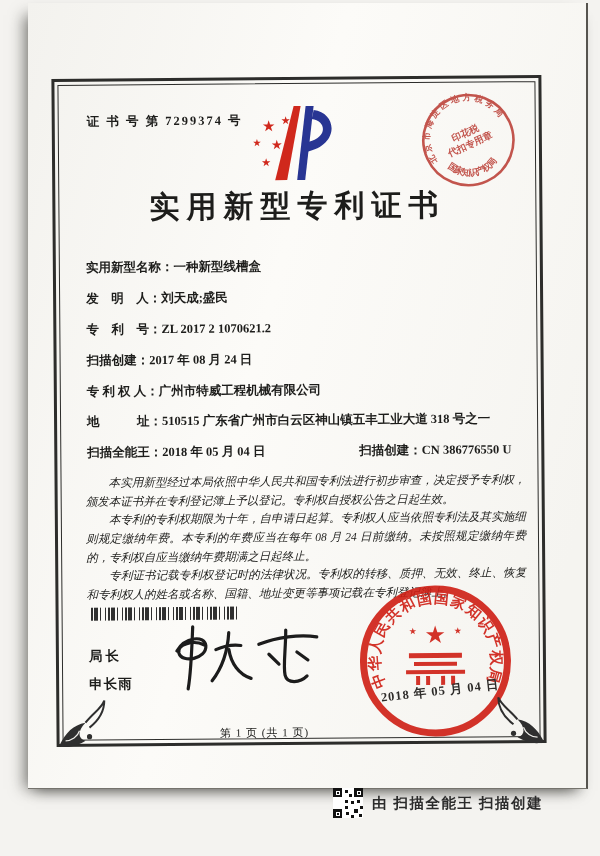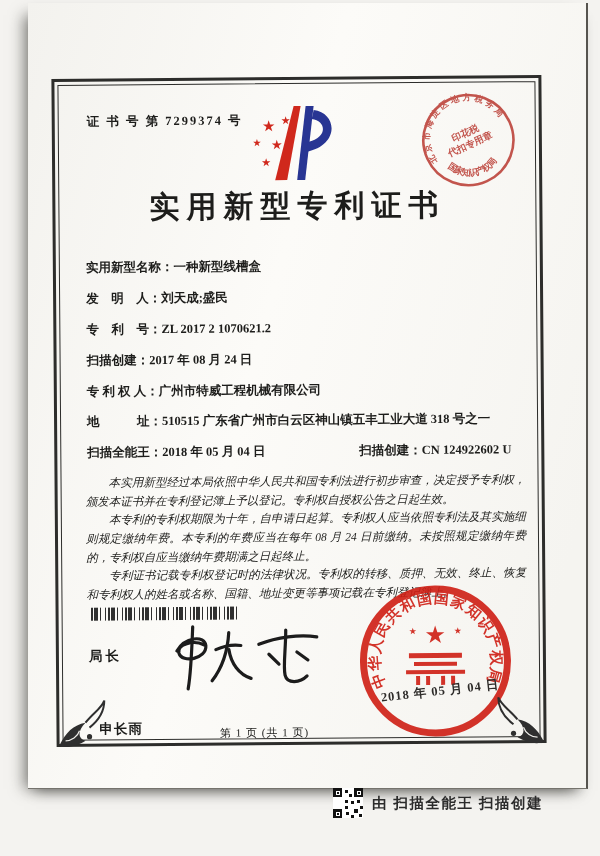--- a/index.html
+++ b/index.html
@@ -24,21 +24,21 @@
   .frow .val{flex:1 1 auto;}
   .grant-row{position:relative;margin-bottom:0;}
   .grant-col2{position:absolute;left:272px;top:0;white-space:nowrap;}
   .bodytext{position:absolute;left:28px;top:392px;right:16px;font-size:11.5px;line-height:1.62;
             text-align:justify;font-style:italic;}
   .bodytext p{margin:0;text-indent:2em;}
   .barcode{position:absolute;left:32px;top:526px;width:150px;height:13px;opacity:.9;
      background:repeating-linear-gradient(90deg,#191919 0 2px,transparent 2px 3px,#191919 3px 7px,
      transparent 7px 9px,#191919 9px 10px,transparent 10px 14px,#191919 14px 15px,transparent 15px 17px);}
   .director-title{position:absolute;left:30px;top:566px;font-size:13.5px;font-weight:700;letter-spacing:3px;text-align:center;}
-  .director-name{position:absolute;left:40px;top:594px;font-size:13.5px;font-weight:700;letter-spacing:1px;margin-top:45px;}
+  .director-name{position:absolute;left:30px;top:594px;font-size:13.5px;font-weight:700;letter-spacing:1px;}
   .sig{position:absolute;left:100px;top:538px;width:170px;height:92px;}
   .seal{position:absolute;left:294px;top:498px;width:165px;height:165px;opacity:.9;}
   .seal-date{position:absolute;left:292px;top:604px;width:178px;text-align:center;font-size:12.5px;
              font-weight:700;color:#2e2c2a;transform:rotate(-6deg);letter-spacing:1px;}
   .page-num{position:absolute;left:0;right:74px;top:645px;text-align:center;font-size:11px;letter-spacing:1px;}
   .orn{position:absolute;width:52px;height:52px;}
   .orn-bl{left:-4px;bottom:-5px;}
   .orn-br{right:-4px;bottom:-5px;transform:scaleX(-1);}
   .scan-footer{position:absolute;left:333px;top:788px;display:flex;align-items:center;gap:9px;}
   .scan-footer .txt{font-family:"Liberation Sans","DejaVu Sans",sans-serif;font-size:14.5px;
@@ -102,21 +102,21 @@
           <span class="lab">专 利 权 人：</span>
           <span class="val">广州市特威工程机械有限公司</span>
         </div>
         <div class="frow">
           <span class="lab">地　　　址：</span>
           <span class="val">510515 广东省广州市白云区神山镇五丰工业大道 318 号之一</span>
         </div>
         <div class="frow grant-row">
           <span class="lab">扫描全能王：</span>
           <span>2018 年 05 月 04 日</span>
-          <span class="grant-col2"><span>扫描创建：</span><span>CN 124922602 U</span></span>
+          <span class="grant-col2"><span>扫描创建：</span><span>CN 386776550 U</span></span>
         </div>
       </div>
 
       <div class="bodytext">
         <p>本实用新型经过本局依照中华人民共和国专利法进行初步审查，决定授予专利权，颁发本证书并在专利登记簿上予以登记。专利权自授权公告之日起生效。</p>
         <p>本专利的专利权期限为十年，自申请日起算。专利权人应当依照专利法及其实施细则规定缴纳年费。本专利的年费应当在每年 08 月 24 日前缴纳。未按照规定缴纳年费的，专利权自应当缴纳年费期满之日起终止。</p>
         <p>专利证书记载专利权登记时的法律状况。专利权的转移、质押、无效、终止、恢复和专利权人的姓名或名称、国籍、地址变更等事项记载在专利登记簿上。</p>
       </div>
 
       <div class="barcode"></div>

